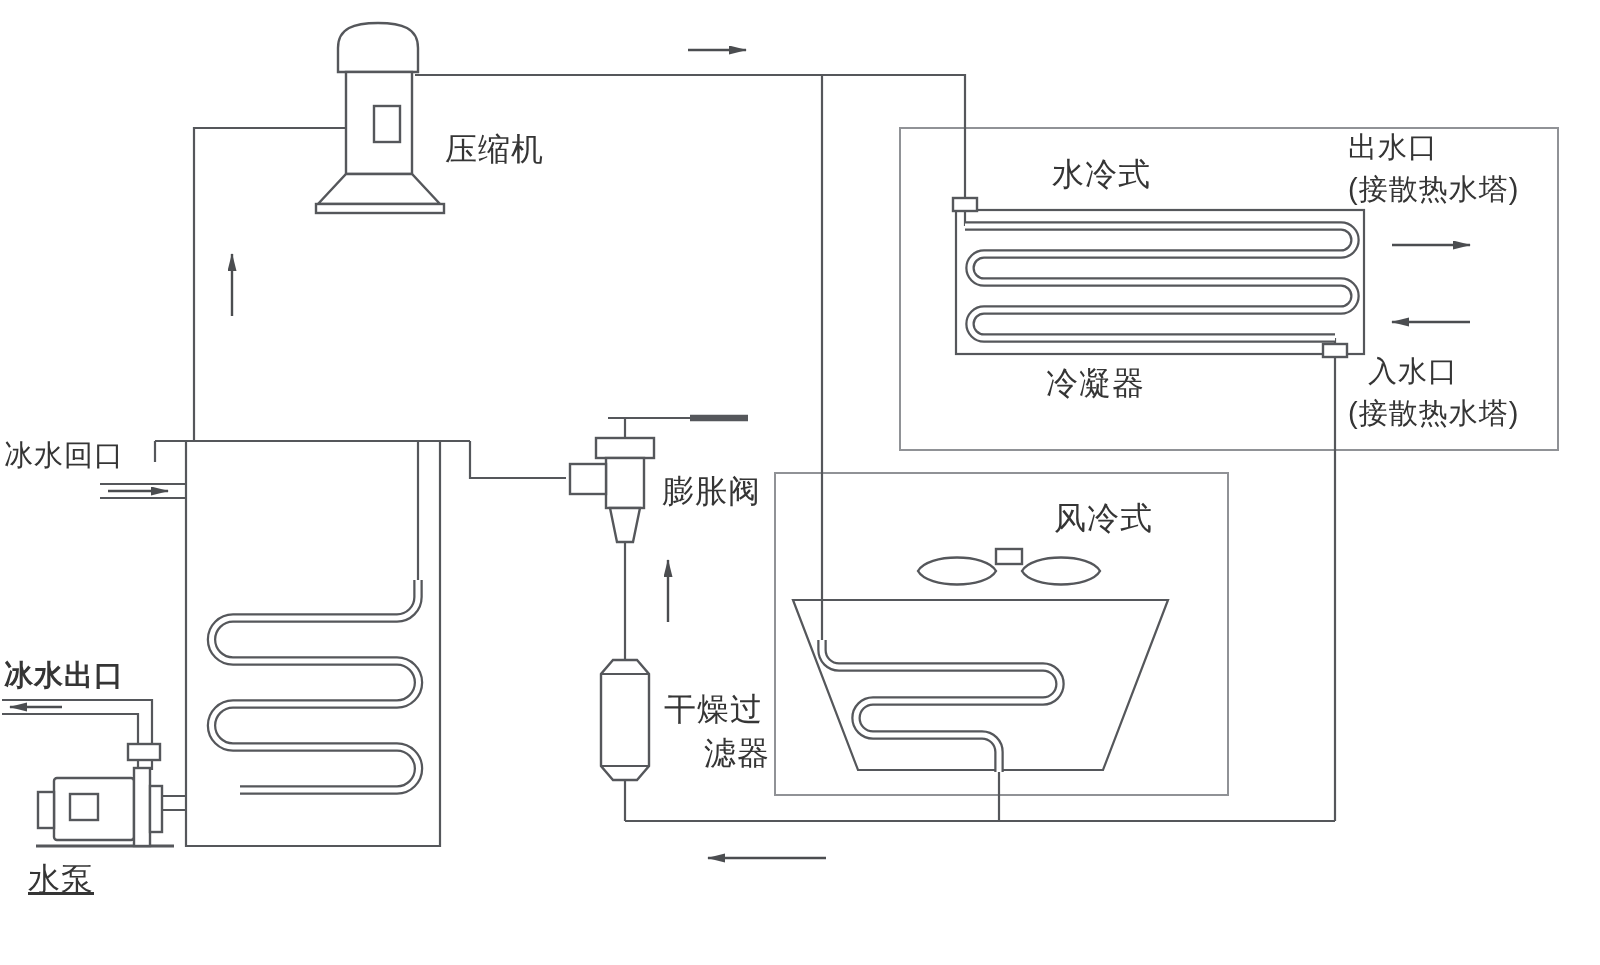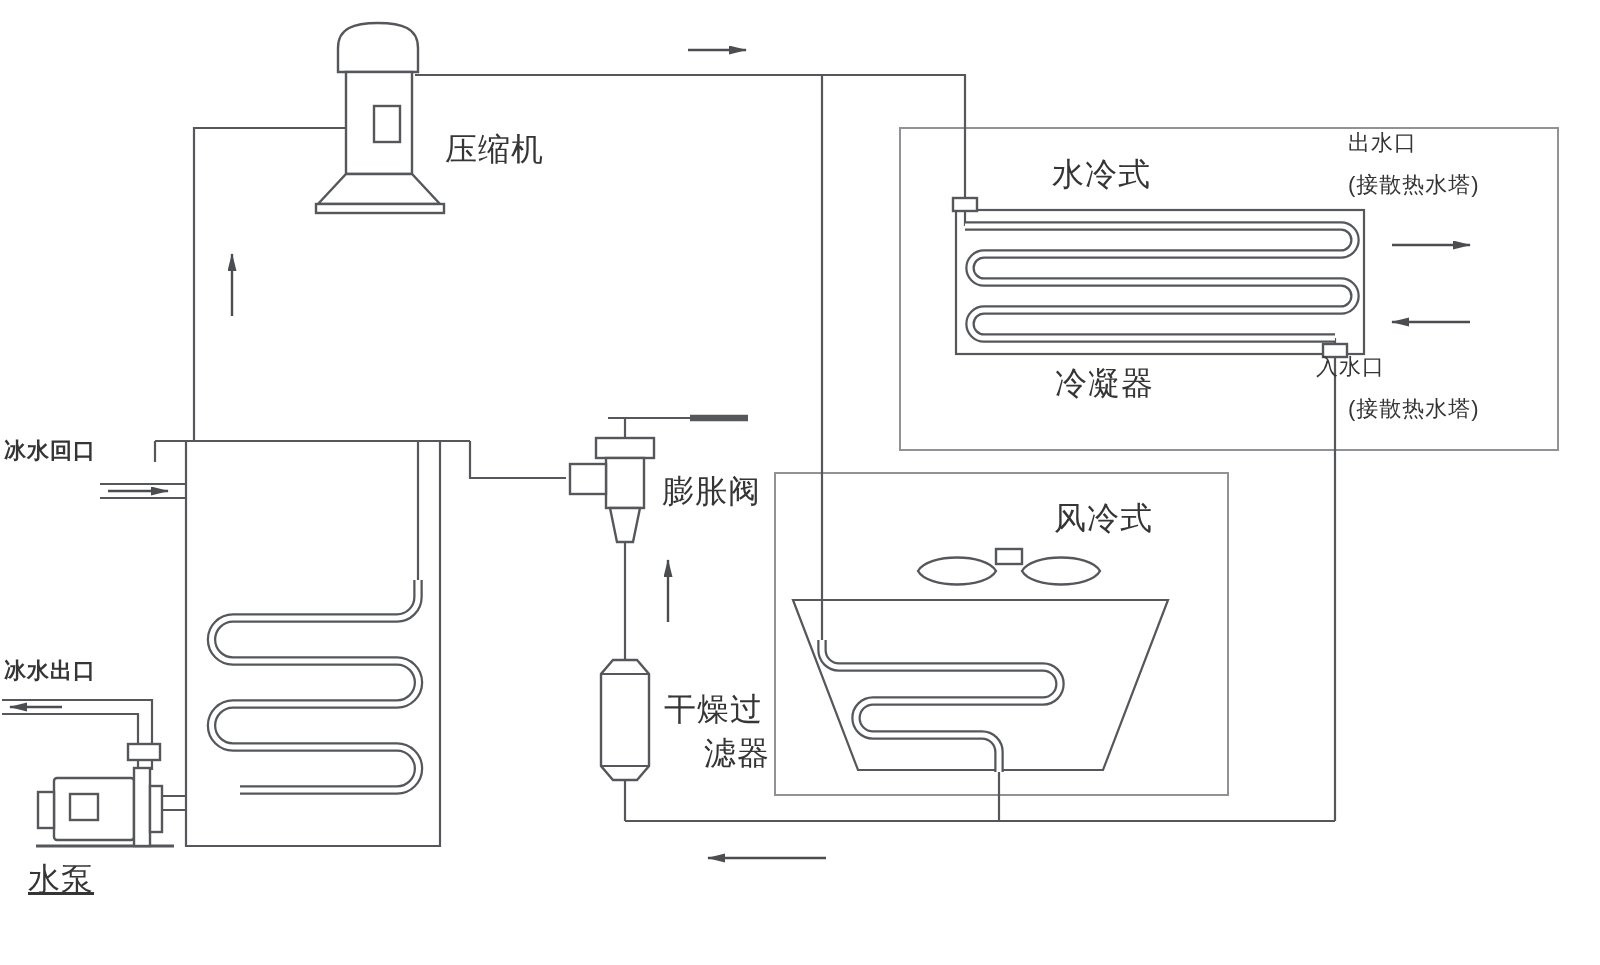--- a/index.html
+++ b/index.html
@@ -7,21 +7,21 @@
     position:relative; width:1600px; height:952px;
     background:#ffffff; overflow:hidden;
     font-family:"Liberation Sans", sans-serif;
   }
   svg { position:absolute; left:0; top:0; }
   .lbl {
     position:absolute; font-size:32px; color:#353535;
     white-space:nowrap; letter-spacing:1px;
     font-family:"Liberation Sans", sans-serif;
   }
-  .lbl.small { font-size:22px; }
+  .lbl.small { font-size:29px; }
   
   .ln   { stroke:#55575b; stroke-width:2.2; fill:none; }
   .ln3  { stroke:#55575b; stroke-width:3;   fill:none; }
   .bulb { stroke:#55575b; stroke-width:6.5; fill:none; }
   .box  { stroke:#909296; stroke-width:2;   fill:none; }
   .part { stroke:#55575b; stroke-width:2.4; fill:#ffffff; }
   .tube-o { stroke:#55575b; stroke-width:9.5; fill:none; }
   .tube-i { stroke:#ffffff; stroke-width:5;   fill:none; }
   .arrow  { stroke:#4b4d50; stroke-width:2.4; fill:none; marker-end:url(#arrowhead); }
 </style>
@@ -138,24 +138,24 @@
     <path class="arrow" d="M62,707 H10"></path>
     <path class="arrow" d="M232,316 V254"></path>
     <path class="arrow" d="M668,622 V560"></path>
   </g>
 </svg>
 
 <div class="lbl" style="left:445px; top:128px;">压缩机</div>
 <div class="lbl" style="left:1052px; top:153px;">水冷式</div>
 <div class="lbl small" style="left:1348px; top:128px;">出水口</div>
 <div class="lbl small" style="left:1348px; top:170px;">(接散热水塔)</div>
-<div class="lbl" style="left:1046px; top:362px;margin-left:9px;">冷凝器</div>
-<div class="lbl small" style="left:1316px; top:352px;text-align:right;">入水口</div>
+<div class="lbl" style="left:1046px; top:362px;">冷凝器</div>
+<div class="lbl small" style="left:1368px; top:352px;text-align:right;">入水口</div>
 <div class="lbl small" style="left:1348px; top:394px;">(接散热水塔)</div>
 <div class="lbl" style="left:1038px; top:497px;margin-left:16px;">风冷式</div>
-<div class="lbl small" style="left:4px; top:436px;font-weight:bold;">冰水回口</div>
+<div class="lbl small" style="left:4px; top:436px;">冰水回口</div>
 <div class="lbl small" style="left:4px; top:656px;font-weight:bold;">冰水出口</div>
 <div class="lbl" style="left:28px; top:858px;text-decoration:underline;">水泵</div>
 <div class="lbl" style="left:662px; top:470px;font-family:Liberation Mono, monospace;">膨胀阀</div>
 <div class="lbl" style="left:664px; top:688px;">干燥过</div>
 <div class="lbl" style="left:704px; top:732px;">滤器</div>
 
 </div>
 
 </body></html>

